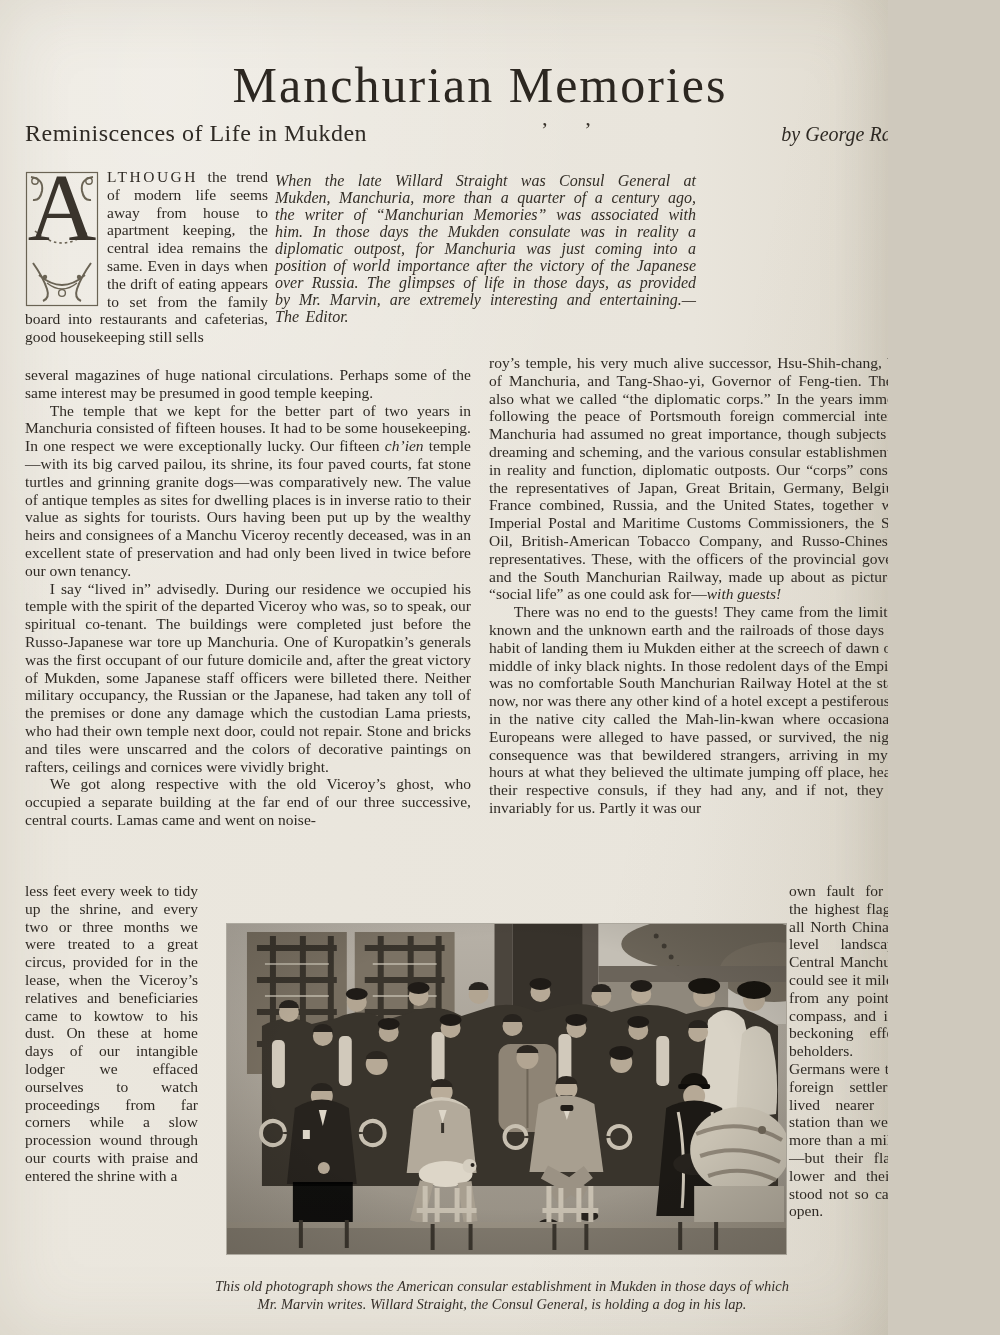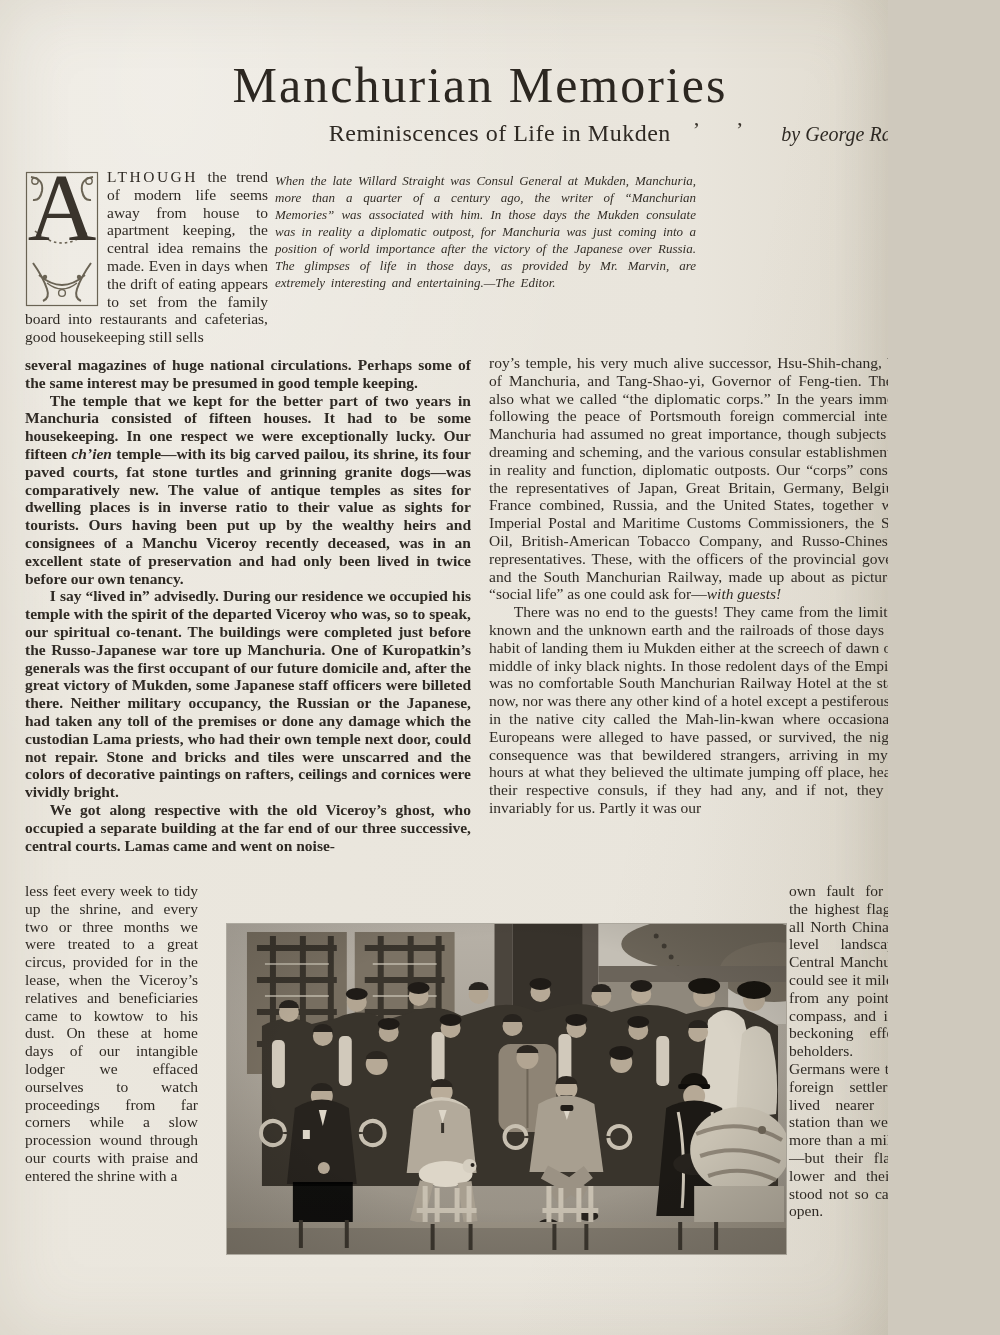--- a/index.html
+++ b/index.html
@@ -13,21 +13,21 @@
       linear-gradient(90deg,#ebe7de 0%,#e9e5dc 78%,#e3ded3 94%,#d9d4c8 100%);
     box-shadow:inset 0 0 70px rgba(140,125,100,.18);
   }
   .abs{position:absolute;}
   
   .title{
     top:56px;left:25px;width:910px;text-align:center;
     font-size:50px;font-weight:400;letter-spacing:2px;color:#2c2721;margin:0;
   }
   .subtitle-row{
-    top:120px;left:25px;width:910px;display:flex;justify-content:flex-end;
+    top:120px;left:25px;width:910px;display:flex;justify-content:space-between;
     align-items:baseline;gap:22px;
   }
   .subtitle{font-size:24px;letter-spacing:.5px;}
   .orn{font-size:22px;letter-spacing:16px;color:#3a342c;transform:translateY(-4px);}
   .byline{font-style:italic;font-size:20px;}
   
   .bodytext{font-size:15.5px;line-height:17.8px;text-align:justify;}
   .bodytext p{margin:0;text-indent:1.6em;}
   .bodytext p.noindent{text-indent:0;}
   .it{font-style:italic;}
@@ -36,26 +36,26 @@
   .dropcap-box{
     float:left;width:74px;height:136px;margin:3px 8px 0 0;position:relative;
   }
   .dc-letter{
     position:absolute;top:-10px;left:0;width:100%;text-align:center;
     font-size:95px;line-height:1;color:#3a342c;font-family:"Liberation Serif",serif;
   }
   .caps{letter-spacing:2.5px;}
   .editor-note{
     top:172px;left:275px;width:421px;
-    font-style:italic;font-size:13px;line-height:17px;text-align:justify;
+    font-style:italic;font-size:16px;line-height:17px;text-align:justify;
     word-spacing:2.5px;color:#332e27;
   }
   .open-right{top:168px;left:714px;width:222px;}
   
-  .left-wide{top:356px;left:25px;width:446px;font-weight:bold;}
+  .left-wide{top:366px;left:25px;width:446px;}
   .right-wide{top:354px;left:489px;width:447px;}
   
   .left-narrow{top:882px;left:25px;width:173px;}
   .right-narrow{top:882px;left:789px;width:147px;}
   
   .photo-wrap{top:924px;left:227px;width:559px;height:330px;background:#9b958a;
     box-shadow:0 0 0 1px rgba(60,54,44,.35);}
   .photo-wrap svg{display:block;width:100%;height:100%;}
   .caption{
     top:1262px;left:212px;width:580px;text-align:center;
@@ -98,21 +98,21 @@
           <path d="M10,60 Q37,84 64,60" fill="none" stroke="#6a6354" stroke-width="1.6" stroke-dasharray="2.5 3"></path>
           <path d="M8,92 q10,14 14,26 q3,9 -4,12" fill="none" stroke="#6a6354" stroke-width="2"></path>
           <path d="M66,92 q-10,14 -14,26 q-3,9 4,12" fill="none" stroke="#6a6354" stroke-width="2"></path>
           <path d="M14,104 Q37,124 60,104" fill="none" stroke="#6a6354" stroke-width="1.8"></path>
           <path d="M22,112 q15,12 30,0" fill="none" stroke="#6a6354" stroke-width="1.4"></path>
           <circle cx="37" cy="122" r="3.4" fill="none" stroke="#6a6354" stroke-width="1.4"></circle>
           <circle cx="20" cy="106" r="2.2" fill="#6a6354"></circle>
           <circle cx="54" cy="106" r="2.2" fill="#6a6354"></circle>
         </svg>
         <span class="dc-letter">A</span>
-      </span><span class="caps">LTHOUGH</span><span> the trend of modern life seems away from house to apartment keeping, the central idea remains the made. Even in days when the drift of eating appears to set from the family board into restaurants and cafeterias, good housekeeping still sells</span>
+      </span><span class="caps">LTHOUGH</span><span> the trend of modern life seems away from house to apartment keeping, the central idea remains the same. Even in days when the drift of eating appears to set from the family board into restaurants and cafeterias, good housekeeping still sells</span>
     </p>
   </div>
 
   <div class="abs editor-note">When the late Willard Straight was Consul General at Mukden, Manchuria, more than a quarter of a century ago, the writer of “Manchurian Memories” was associated with him. In those days the Mukden consulate was in reality a diplomatic outpost, for Manchuria was just coming into a position of world importance after the victory of the Japanese over Russia. The glimpses of life in those days, as provided by Mr. Marvin, are extremely interesting and entertaining.—The Editor.</div>
 
   <div class="abs bodytext open-right">
   </div>
 
   <div class="abs bodytext left-wide">
     <p class="noindent">several magazines of huge national circulations. Perhaps some of the same interest may be presumed in good temple keeping.</p>
@@ -307,20 +307,21 @@
           <rect x="242" y="300" width="4" height="26"></rect>
         <rect x="326" y="300" width="4" height="26"></rect>
           <rect x="358" y="300" width="4" height="26"></rect>
         <rect x="452" y="298" width="4" height="28"></rect>
           <rect x="488" y="298" width="4" height="28"></rect>
       </g>
       <rect width="560" height="330" fill="url(#vg)"></rect>
     </svg>
   </div>
 
+  <p class="abs caption">This old photograph shows the American consular establishment in Mukden in those days of which Mr. Marvin writes.  Willard Straight, the Consul General, is holding a dog in his lap.</p>
 
   <div class="abs japan">
     <span>J</span>
     <span>A</span>
     <span>P</span>
     <span>A</span>
     <span>N</span>
   </div>
 
   <div class="abs page-number">(13)</div>

